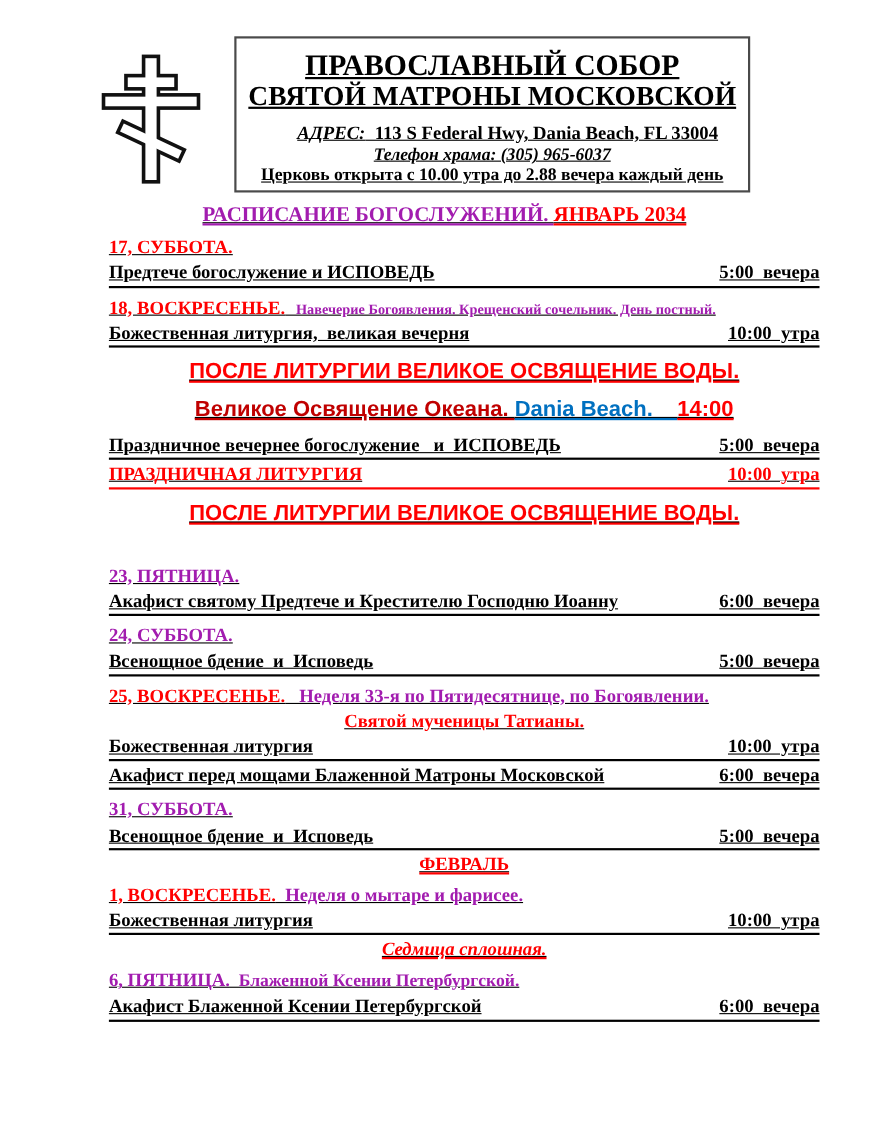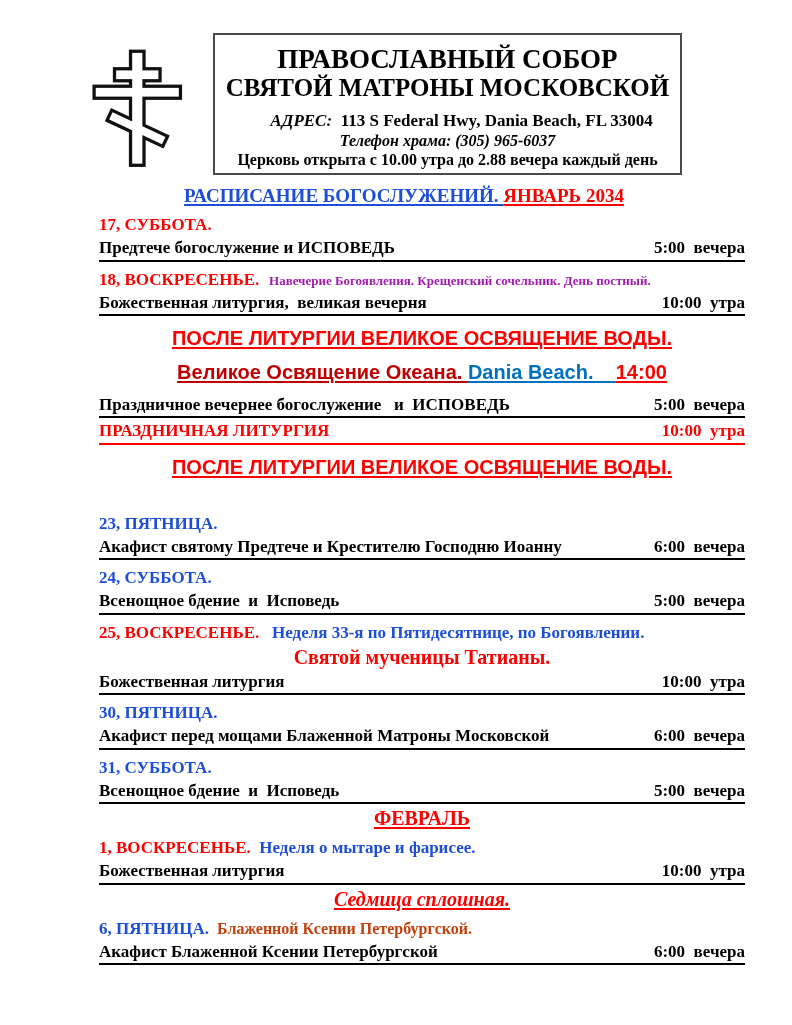--- a/index.html
+++ b/index.html
@@ -1,18 +1,18 @@
 <!DOCTYPE html>
 <html><head>
 <meta charset="utf-8">
 <style>
   html,body{margin:0;padding:0;background:#fff;}
   .page{
     width:792px;height:1025px;background:#ffffff;overflow:hidden;
-    font-family:"Liberation Serif",serif;color:#000;position:relative;
+    font-family:"Liberation Serif",serif;color:#000;position:relative;text-decoration:underline;
   }
   .content{margin:0 47px 0 63px;}
   
   .top{display:flex;align-items:flex-start;padding-top:33px;}
   .cross-wrap{width:150px;display:flex;justify-content:center;padding-top:14px;}
   .header-box{
     width:469px;border:2px solid #4a4a4a;text-align:center;
     padding:10px 6px 4px;box-sizing:border-box;
   }
   .church-title1{font-size:27px;font-weight:bold;line-height:1.08;}
@@ -32,30 +32,30 @@
   .service-row{
     display:flex;justify-content:space-between;align-items:flex-end;
     font-size:17px;font-weight:bold;line-height:1.25;
     border-bottom:2px solid #000;margin-top:2px;padding-bottom:1px;
   }
   .service-row.red{color:#FF0000;border-bottom-color:#FF0000;}
   .service-name{white-space:pre-wrap;}
   .service-time{white-space:pre-wrap;flex-shrink:0;padding-left:12px;}
   .center-line{text-align:center;font-weight:bold;white-space:pre-wrap;}
   .center-line.sans{font-family:"Liberation Sans",sans-serif;font-size:20px;margin:11px 0 10px;}
-  .center-line.serif{font-size:20px;margin:3px 0 2px;}
+  .center-line.serif{font-size:17px;margin:3px 0 2px;}
   .italic{font-style:italic;}
   .spacer{height:17px;}
   
-  .c-black{color:#1d4ed8;}
+  .c-black{color:#a21caf;}
   .c-red{color:#FF0000;}
   .c-dark_red{color:#C00000;}
   .c-purple{color:#a21caf;font-size:13px;}
   .c-blue{color:#0070C0;}
-  .c-green{color:#c2410c;font-size:16px;}
+  .c-green{color:#a21caf;font-size:16px;}
 </style>
 </head>
 <body>
 
 <div class="page">
   <div class="content">
 
     <div class="top">
       <div class="cross-wrap">
         <svg width="102" height="124" viewBox="0 0 140 170" aria-hidden="true">
@@ -117,21 +117,20 @@
         <div class="service-row">
           <span class="service-name">Всенощное бдение  и  Исповедь</span>
           <span class="service-time">5:00  вечера</span>
         </div>
         <div class="heading"><span class="seg c-red">25, ВОСКРЕСЕНЬЕ.</span><span class="seg c-black">   Неделя 33-я по Пятидесятнице, по Богоявлении.</span></div>
         <div class="center-line serif"><span class="seg c-red">Святой мученицы Татианы.</span></div>
         <div class="service-row">
           <span class="service-name">Божественная литургия</span>
           <span class="service-time">10:00  утра</span>
         </div>
-        <div class="heading"><span class="seg c-black">30, ПЯТНИЦА.</span></div>
         <div class="service-row">
           <span class="service-name">Акафист перед мощами Блаженной Матроны Московской</span>
           <span class="service-time">6:00  вечера</span>
         </div>
         <div class="heading"><span class="seg c-black">31, СУББОТА.</span></div>
         <div class="service-row">
           <span class="service-name">Всенощное бдение  и  Исповедь</span>
           <span class="service-time">5:00  вечера</span>
         </div>
         <div class="center-line serif"><span class="seg c-red u">ФЕВРАЛЬ</span></div>

